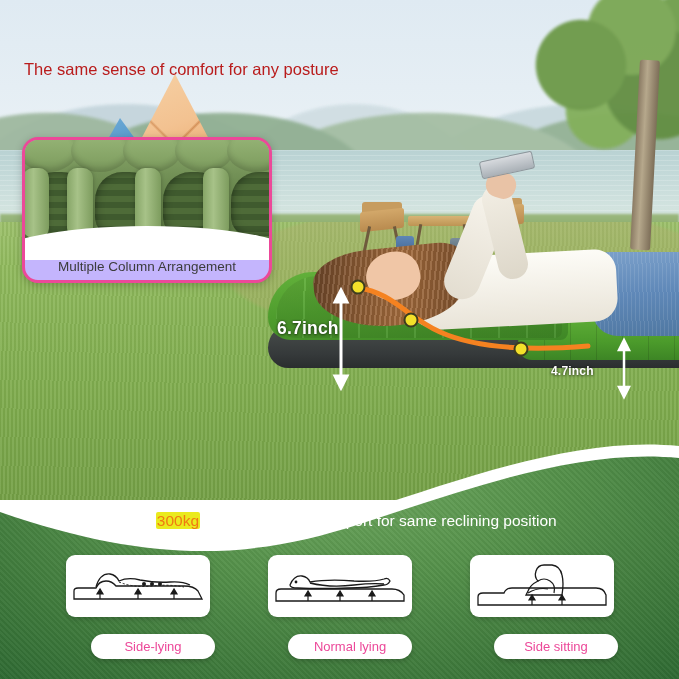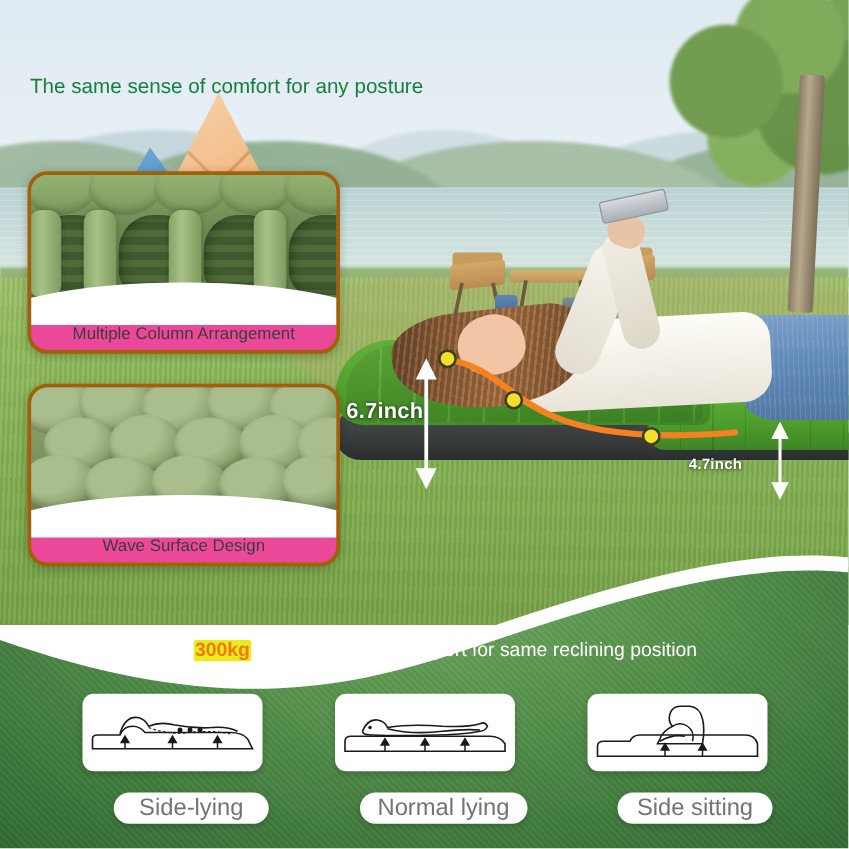--- a/index.html
+++ b/index.html
@@ -216,22 +216,22 @@
   .dim-label{
     position:absolute; color:#ffffff; font-weight:bold; letter-spacing:.2px;
     text-shadow:0 1px 3px rgba(0,0,0,.55), 0 0 2px rgba(0,0,0,.4);
     white-space:nowrap;
   }
 
   
   .feature{
     position:absolute;
     width:244px; height:140px;
-    background:#ec4899;
-    border:3px solid #a16207;
+    background:#c4b5fd;
+    border:3px solid #ec4899;
     border-radius:16px;
     box-shadow:0 2px 8px rgba(0,0,0,.22);
     overflow:hidden;
   }
   .feature .pic{
     position:absolute; left:0; top:0; width:100%; height:104px;
   }
   .feature .pic::after{
     content:""; position:absolute; left:-2%; bottom:-16px; width:104%; height:34px;
     background:#ffffff;
@@ -288,50 +288,50 @@
   .divider-white{
     position:absolute; left:0; top:430px; width:679px; height:249px;
     pointer-events:none;
   }
 
   .support-line{
     position:absolute; left:0; top:512px; width:679px; text-align:center;
     color:#ffffff; font-size:15.5px; white-space:nowrap;
   }
   .hl{
-    background:#eaea1e; color:#f07a12; font-weight:bold;
+    background:#eaea1e; color:#f07a12; font-weight:normal;
     padding:0 1px; border-radius:2px;
   }
 
   
   .pcard{
     position:absolute; width:144px; height:62px;
     background:#ffffff; border-radius:9px;
     box-shadow:0 2px 5px rgba(0,0,0,.2);
   }
   .pcard svg{ display:block; }
   .pill{
     position:absolute; height:25px; min-width:96px;
     background:#ffffff; border-radius:14px;
     box-shadow:0 2px 5px rgba(0,0,0,.2);
-    color:#737373; font-size:19px;
+    color:#ec4899; font-size:13px;
     display:flex; align-items:center; justify-content:center;
     padding:0 14px; white-space:nowrap;
   }
 
   
   .title{
     position:absolute; left:22px; top:22px;
     color:#1f6b2d; font-size:26.5px; font-weight:bold;
     letter-spacing:-.1px; white-space:nowrap;
     text-shadow:0 1px 2px rgba(255,255,255,.5);
   }
   .subtitle{
     position:absolute; left:24px; top:60px;
-    color:#15803d; font-size:16.5px; white-space:nowrap;
+    color:#b91c1c; font-size:16.5px; white-space:nowrap;
   }
 </style>
 </head>
 <body>
 
 <div id="stage">
 
   <div class="scene">
     <div class="sky"></div>
     <div class="mtn"></div>
@@ -429,40 +429,20 @@
       <div class="cav" style="left:138px;"></div>
       <div class="cav" style="left:206px;"></div>
       <div class="col" style="left:42px;"></div>
       <div class="col" style="left:110px;"></div>
       <div class="col" style="left:178px;"></div>
       <div class="col" style="left:-2px;"></div>
     </div>
     <div class="cap">Multiple Column Arrangement</div>
   </div>
 
-  <div class="feature" style="left:22px; top:307px;">
-    <div class="pic art-wave">
-      <div class="puff" style="left:-10px; top:-6px;  width:62px; height:44px;"></div>
-      <div class="puff" style="left:38px;  top:-10px; width:60px; height:46px;"></div>
-      <div class="puff" style="left:88px;  top:-6px;  width:62px; height:44px;"></div>
-      <div class="puff" style="left:140px; top:-10px; width:60px; height:46px;"></div>
-      <div class="puff" style="left:190px; top:-6px;  width:62px; height:44px;"></div>
-      <div class="puff" style="left:10px;  top:24px;  width:58px; height:44px;"></div>
-      <div class="puff" style="left:62px;  top:22px;  width:58px; height:46px;"></div>
-      <div class="puff" style="left:114px; top:24px;  width:58px; height:44px;"></div>
-      <div class="puff" style="left:166px; top:22px;  width:58px; height:46px;"></div>
-      <div class="puff" style="left:212px; top:24px;  width:52px; height:44px;"></div>
-      <div class="puff" style="left:-8px;  top:54px;  width:60px; height:44px;"></div>
-      <div class="puff" style="left:42px;  top:56px;  width:60px; height:44px;"></div>
-      <div class="puff" style="left:96px;  top:54px;  width:60px; height:44px;"></div>
-      <div class="puff" style="left:150px; top:56px;  width:60px; height:44px;"></div>
-      <div class="puff" style="left:200px; top:54px;  width:58px; height:44px;"></div>
-    </div>
-    <div class="cap">Wave Surface Design</div>
-  </div>
 
   <div class="green-panel"></div>
   <svg class="divider-white" viewBox="0 0 679 249">
     <path d="M0,70 C150,122 250,118 360,82 C470,46 580,6 679,16 L679,28 C580,18 470,58 360,94 C250,130 150,134 0,82 Z" fill="#ffffff"></path>
   </svg>
 
   <div class="support-line">
     <span>Max </span><span class="hl">300kg</span><span> support Optimal Support for same reclining position</span>
   </div>
 

